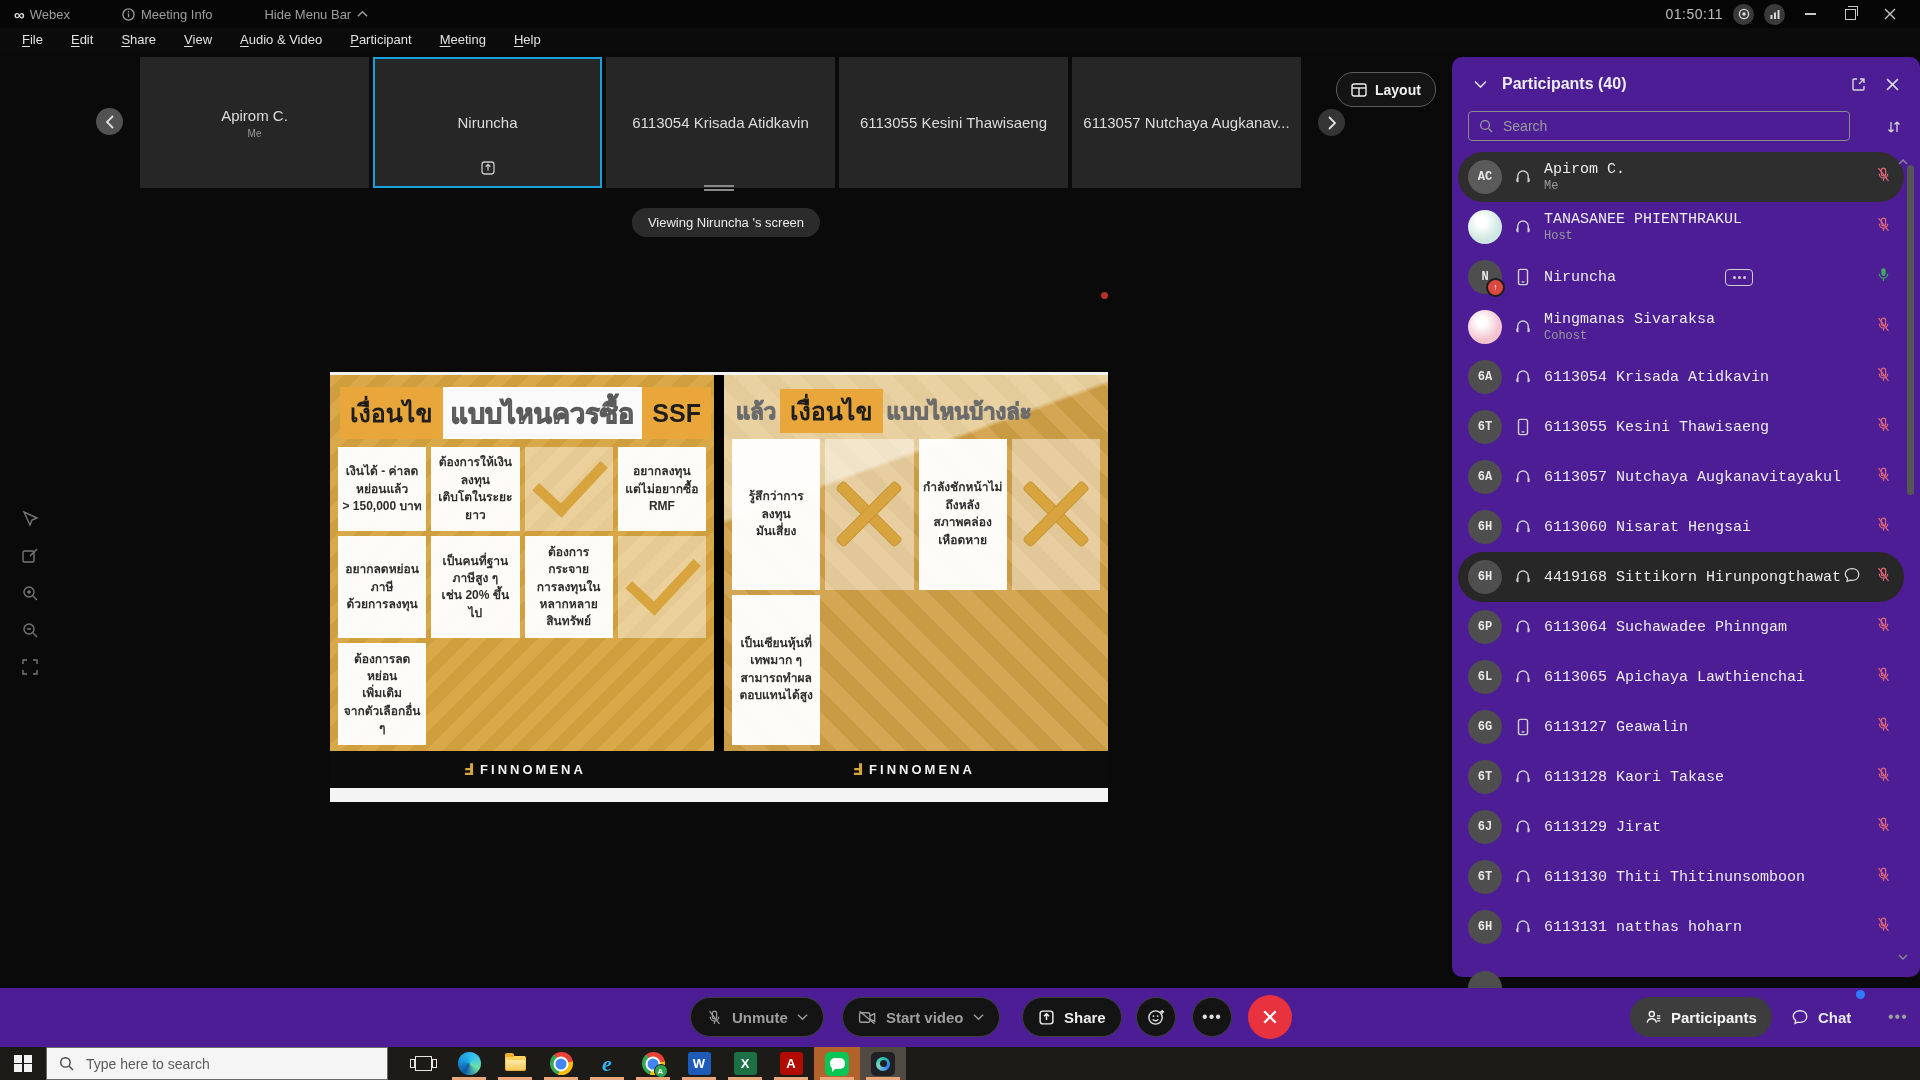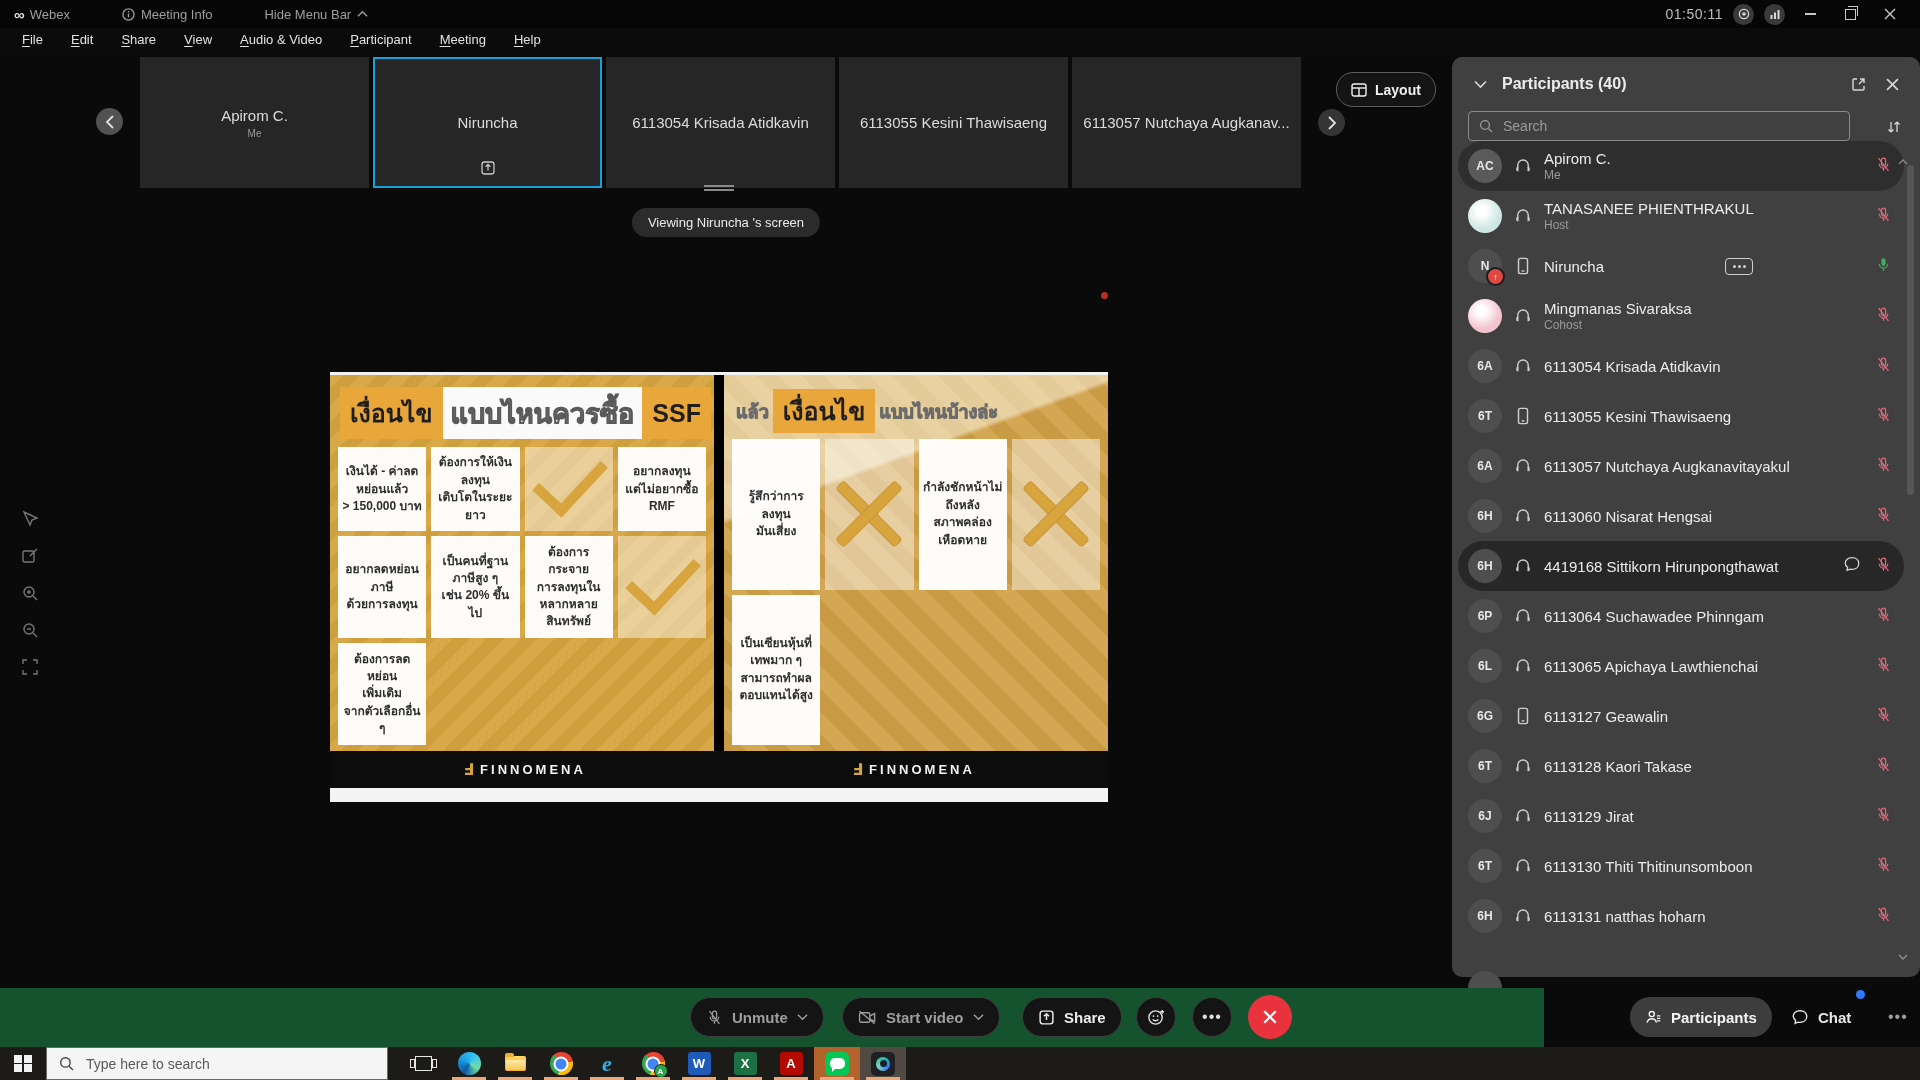--- a/index.html
+++ b/index.html
@@ -49,68 +49,68 @@
   #slides{display:flex;gap:10px;background:#000;}
   .slide{height:376px;position:relative;overflow:hidden;display:flex;flex-direction:column;box-sizing:border-box;}
   #slide-left{width:384px;background:
       repeating-linear-gradient(-45deg,rgba(255,255,255,.05) 0 12px,rgba(0,0,0,.04) 12px 24px),#d7a43f;}
   #slide-right{width:384px;background:
       linear-gradient(160deg,rgba(250,244,224,.55) 0 28%,rgba(0,0,0,0) 29%),
       repeating-linear-gradient(45deg,rgba(120,90,20,.10) 0 16px,rgba(255,255,255,.06) 16px 32px),#d2a24a;}
   .slide-title-row{display:flex;align-items:stretch;height:52px;margin:12px 10px 8px;}
   .t-box{background:#e9a63b;color:#1e1e1e;font-weight:800;font-size:25px;display:flex;align-items:center;padding:0 10px;white-space:nowrap;}
   .t-outline{background:#fafafa;color:#fff;-webkit-text-stroke:1.1px #5a5a5a;font-weight:800;font-size:27px;display:flex;align-items:center;padding:0 8px;flex:1;white-space:nowrap;}
-  .t-outline2{background:transparent;color:#fcfcfc;-webkit-text-stroke:1.1px #6b6b6b;font-weight:800;font-size:18px;display:flex;align-items:center;padding:0 4px;white-space:nowrap;}
+  .t-outline2{background:transparent;color:#fcfcfc;-webkit-text-stroke:1.1px #6b6b6b;font-weight:800;font-size:22px;display:flex;align-items:center;padding:0 4px;white-space:nowrap;}
   #rtitle{margin:14px 8px 6px;}
   #rtitle .line1{display:flex;height:44px;}
   #rtitle .line2{display:flex;height:46px;margin-left:58px;width:218px;}
   #rtitle .line2 .t-box{font-size:27px;flex:1;}
   .slide-grid{display:grid;grid-template-columns:repeat(4,1fr);gap:5px;padding:0 8px 6px;flex:1;}
   .cell{background:rgba(255,255,255,.96);color:#2d2d2d;font-size:12px;font-weight:700;line-height:1.45;
         display:flex;align-items:center;justify-content:center;text-align:center;white-space:pre-line;padding:4px;}
   .cell.mark{background:rgba(255,255,255,.45);}
   .check{width:30px;height:58px;border-right:10px solid #d7a43e;border-bottom:10px solid #d7a43e;transform:rotate(43deg) translate(-6px,-8px);}
   .cross{position:relative;width:76px;height:76px;}
   .cross::before,.cross::after{content:"";position:absolute;left:-4px;top:32px;width:84px;height:12px;background:#d7a43e;border-radius:4px;border:1.5px solid #c89434;box-sizing:border-box;}
   .cross::before{transform:rotate(45deg);} .cross::after{transform:rotate(-45deg);}
   #brandbar{height:37px;background:#0c0c0c;display:flex;}
   .brand{flex:1;display:flex;align-items:center;justify-content:center;color:#f2f2f2;font-weight:700;font-size:13px;letter-spacing:3px;}
   .brand .f-mark{color:#d7a43e;font-weight:900;font-size:16px;margin-right:6px;letter-spacing:0;}
   #shared-bottomstrip{height:14px;background:#f4f4f4;}
   
-  #panel{position:absolute;left:1452px;top:57px;width:468px;height:920px;background:#404040;border-radius:10px;box-sizing:border-box;}
+  #panel{position:absolute;left:1452px;top:57px;width:468px;height:920px;background:#4c1d95;border-radius:10px;box-sizing:border-box;}
   #panel-header{position:absolute;left:16px;top:14px;right:16px;height:26px;display:flex;align-items:center;gap:10px;color:#ececec;}
   #panel-title{font-size:16px;font-weight:700;flex:1;}
   .hicon{display:flex;align-items:center;justify-content:center;width:24px;height:24px;}
   #search-wrap{position:absolute;left:16px;top:54px;width:382px;height:30px;border:1px solid #8a8a8a;border-radius:4px;
       display:flex;align-items:center;gap:8px;padding:0 10px;box-sizing:border-box;}
   #search-input{flex:1;background:transparent;border:none;outline:none;color:#e0e0e0;font-size:14px;font-family:inherit;}
   #search-input::placeholder{color:#9a9a9a;}
   #sort-btn{position:absolute;right:14px;top:58px;}
-  #plist{position:absolute;left:6px;top:84px;width:446px;height:818px;overflow:hidden;}
+  #plist{position:absolute;left:6px;top:95px;width:446px;height:818px;overflow:hidden;font-family:Liberation Mono, monospace;}
   .prow{height:50px;display:flex;align-items:center;padding:0 12px 0 10px;box-sizing:border-box;border-radius:25px;}
   .prow.selected{background:#2e2e2e;}
   .prow.hovered{background:#272727;}
   .avatar{width:34px;height:34px;border-radius:50%;display:flex;align-items:center;justify-content:center;
       color:#e8e8e8;font-size:12px;font-weight:600;flex:0 0 34px;position:relative;}
   .share-badge{position:absolute;right:-3px;bottom:-3px;width:15px;height:15px;border-radius:50%;background:#dd4840;
       display:flex;align-items:center;justify-content:center;color:#fff;font-size:9px;font-weight:700;border:2px solid #1d1d1d;}
   .devicon{width:22px;display:flex;justify-content:center;margin-left:10px;flex:0 0 22px;}
   .pnames{margin-left:10px;min-width:0;}
   .pname{color:#ececec;font-size:15px;white-space:nowrap;}
   .psub{color:#9a9a9a;font-size:12px;margin-top:1px;}
   .right-group{margin-left:auto;display:flex;align-items:center;gap:14px;}
   .kb-badge{width:26px;height:15px;border:1.5px solid #cfcfcf;border-radius:4px;display:flex;align-items:center;justify-content:center;gap:2px;margin-right:108px;}
   .kb-badge i{width:3px;height:3px;background:#cfcfcf;border-radius:50%;}
   #plist-partial{position:absolute;left:16px;top:914px;width:34px;height:20px;border-radius:17px 17px 0 0;background:#4e4e4e;}
   #pscroll-up{position:absolute;right:5px;top:92px;}
   #pscroll-down{position:absolute;right:5px;bottom:8px;}
   #pscroll-thumb{position:absolute;right:6px;top:108px;width:7px;height:330px;border-radius:4px;background:#565656;}
   
-  #bottombar{position:absolute;left:0;top:988px;width:1544px;height:59px;background:#14532d;}
+  #bottombar{position:absolute;left:0;top:988px;width:1920px;height:59px;background:#4c1d95;}
   .pill{position:absolute;top:9px;height:40px;border:1px solid #3e3e3e;border-radius:21px;background:#141414;
       display:flex;align-items:center;gap:9px;padding:0 15px;color:#9e9e9e;font-size:15px;box-sizing:border-box;}
   .pill .lbl{font-weight:600;}
   #btn-unmute{left:690px;} #btn-video{left:842px;}
   #btn-share{left:1022px;color:#ededed;}
   .cbtn{position:absolute;top:9px;width:40px;height:40px;border-radius:50%;border:1px solid #3e3e3e;background:#141414;
       display:flex;align-items:center;justify-content:center;color:#e0e0e0;box-sizing:border-box;}
   #btn-emoji{left:1136px;} #btn-more{left:1192px;font-size:16px;letter-spacing:1px;}
   #btn-leave{left:1248px;width:44px;height:44px;top:7px;background:#e8323e;border:none;}
   #btn-participants{left:1630px;background:#3d3d3d;border:none;color:#f4f4f4;}

